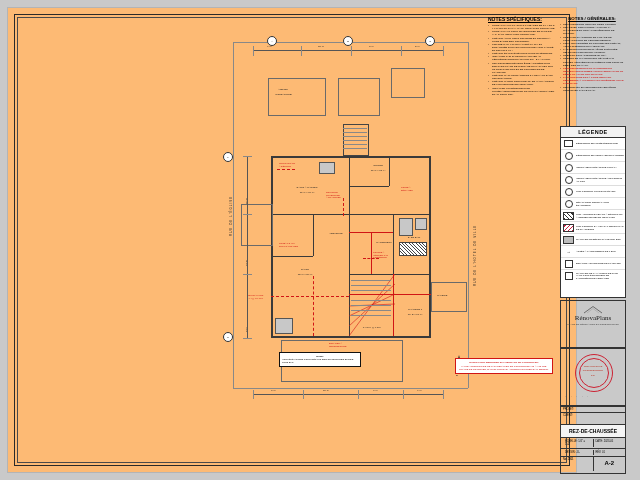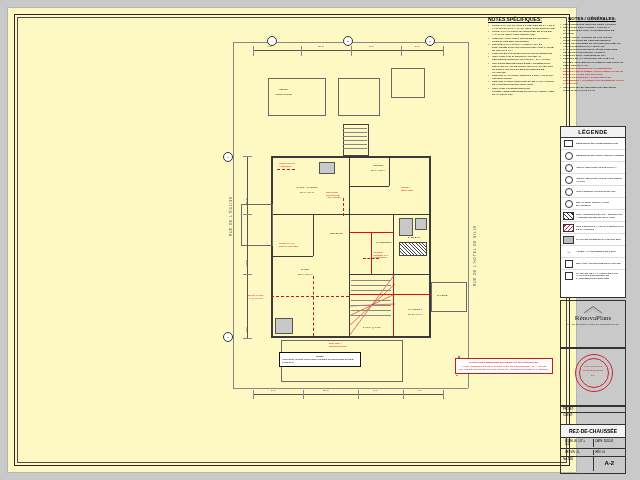--- a/index.html
+++ b/index.html
@@ -3,21 +3,21 @@
 <meta charset="utf-8">
 <style>
   html,body{margin:0;padding:0;}
   body{
     width:640px;height:480px;overflow:hidden;
     background:#c9c9c9;
     font-family:"Liberation Sans", sans-serif;
   }
   #sheet{
     position:absolute;left:8px;top:8px;width:568px;height:464px;
-    background:#fef9c3;
+    background:#fdba74;
     box-shadow:0 0 0 1px #b4b4b4;
   }
   
   .sheet-border{
     position:absolute;left:6px;top:6px;right:6px;bottom:6px;
     border:1px solid #2a2a2a;
   }
   .sheet-border2{
     position:absolute;left:9px;top:9px;right:9px;bottom:9px;
     border:1px solid #4a4a4a;

